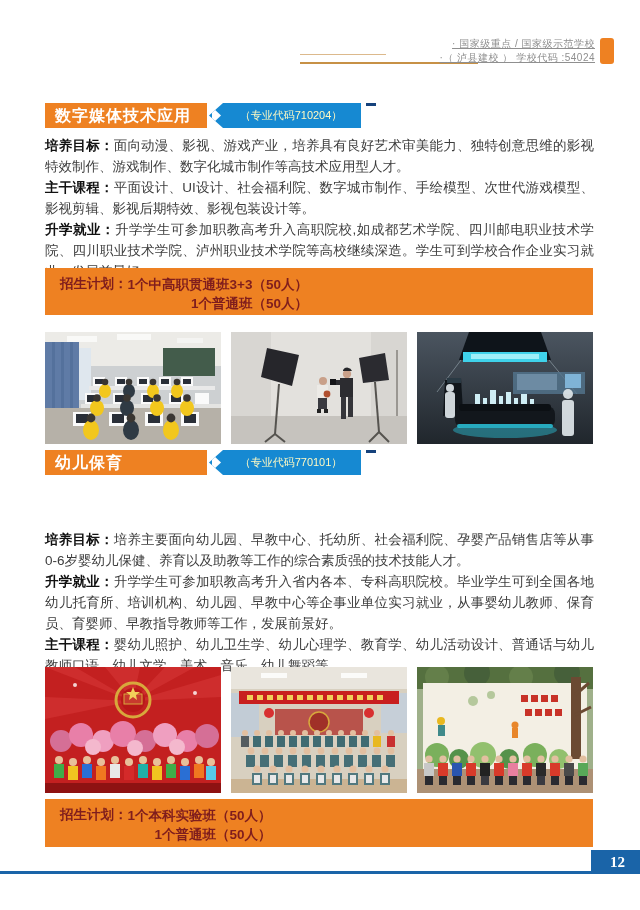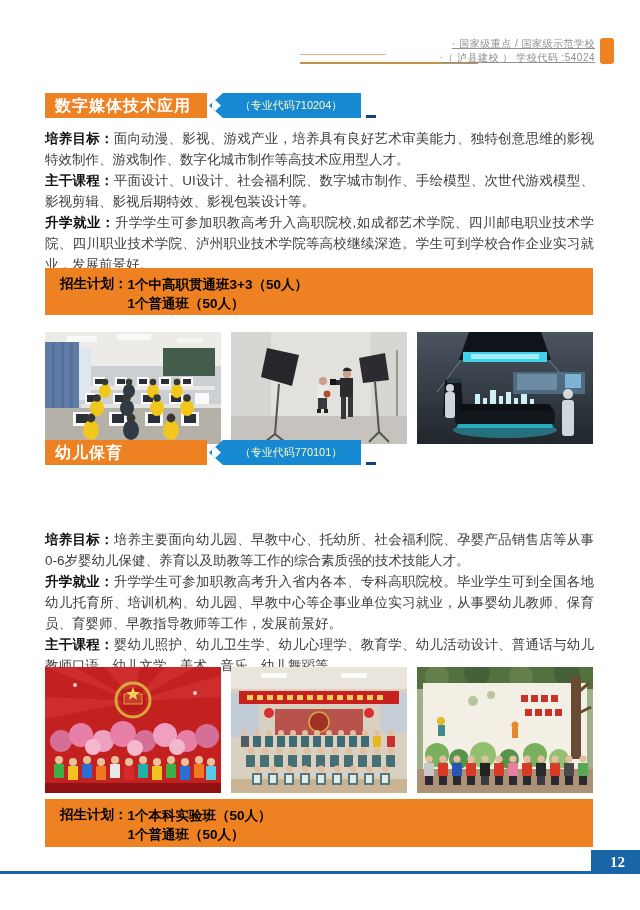--- a/index.html
+++ b/index.html
@@ -8,40 +8,40 @@
     font-family:"Liberation Sans","DejaVu Sans",sans-serif; overflow:hidden;
   }
   
   .hdr-line-thin  { position:absolute; left:300px; top:54px; width:86px;  height:1px; background:#dcb98c; }
   .hdr-line-thick { position:absolute; left:300px; top:62px; width:178px; height:2px; background:#c79146; }
   .hdr-text { position:absolute; right:45px; top:37px; text-align:right;
               font-size:10px; color:#8f8f8f; line-height:14px; letter-spacing:0.5px;text-decoration:underline; }
   .hdr-block { position:absolute; left:600px; top:38px; width:14px; height:26px;
                background:#ee8122; border-radius:3px; }
   
-  .sec-title { position:absolute; left:45px; display:flex; align-items:flex-end; height:15px; }
+  .sec-title { position:absolute; left:45px; display:flex; align-items:flex-start; height:15px; }
   .title-box { width:162px; height:25px; background:#ee8122; color:#fff; font-weight:bold;
                font-size:16px; line-height:25px; padding-left:10px; box-sizing:border-box;
                letter-spacing:1px; }
   .code-banner { position:relative; width:152px; height:25px; background:#1689d2; margin-left:2px;
                clip-path:polygon(14px 0,100% 0,100% 100%,14px 100%,0 50%);
                color:#fef9c3; font-weight:normal; font-size:11px; line-height:25px;
                text-align:center; padding-left:12px; box-sizing:border-box; }
   .code-banner::before { content:""; position:absolute; left:3px; top:4px; width:9px; height:17px;
                background:#fff; clip-path:polygon(0 0,100% 50%,0 100%); }
   .title-dash { width:10px; height:3px; background:#16427c; margin-left:5px; }
   
   .paras { position:absolute; left:45px; width:549px; font-size:13.5px; line-height:21px;
            color:#3c3c3c; text-align:justify; }
   .paras p { margin:0; }
   .plabel { font-weight:bold; color:#111; }
   
-  .plan-box { position:absolute; left:45px; width:548px; background:#ee8122; color:#000000;
+  .plan-box { position:absolute; left:45px; width:548px; background:#ee8122; color:#7f1d1d;
               font-weight:bold; font-size:13.5px; display:flex; box-sizing:border-box;
-              padding:7px 0 0 15px; }
+              padding:7px 0 0 15px;text-align:right; }
   .plan-lines div { line-height:19px; }
   
   .photo-row { position:absolute; left:45px; width:548px; display:flex; gap:10px; }
   .photo { flex:1; overflow:hidden; background:#ddd; }
   .photo svg { width:100%; height:100%; display:block; }
   
   .footer-line { position:absolute; left:0; top:871px; width:640px; height:3px; background:#1a64a8; }
   .page-num { position:absolute; left:591px; top:850px; width:49px; height:24px; background:#1a64a8;
               color:#fff; font-family:"Liberation Serif","DejaVu Serif",serif; font-size:15px;
               font-weight:bold; line-height:24px; padding-left:19px; box-sizing:border-box; }
@@ -58,21 +58,21 @@
     <div>·（ 泸县建校 ）  学校代码 :54024</div>
   </div>
   <div class="hdr-block"></div>
 
   <div class="sec-title" style="top:103px">
     <div class="title-box">数字媒体技术应用</div>
     <div class="code-banner">（专业代码710204）</div>
     <div class="title-dash"></div>
   </div>
 
-  <div class="paras" style="top:128px">
+  <div class="paras" style="top:135px">
     <p><span class="plabel">培养目标：</span><span>面向动漫、影视、游戏产业，培养具有良好艺术审美能力、独特创意思维的影视特效制作、游戏制作、数字化城市制作等高技术应用型人才。</span></p>
     <p><span class="plabel">主干课程：</span><span>平面设计、UI设计、社会福利院、数字城市制作、手绘模型、次世代游戏模型、影视剪辑、影视后期特效、影视包装设计等。</span></p>
     <p><span class="plabel">升学就业：</span><span>升学学生可参加职教高考升入高职院校,如成都艺术学院、四川邮电职业技术学院、四川职业技术学院、泸州职业技术学院等高校继续深造。学生可到学校合作企业实习就业，发展前景好。</span></p>
   </div>
 
   <div class="plan-box" style="top:268px;height:47px">
     <span class="plan-label">招生计划：</span>
     <div class="plan-lines">
       <div>1个中高职贯通班3+3（50人）</div>
       <div>1个普通班（50人）</div>

